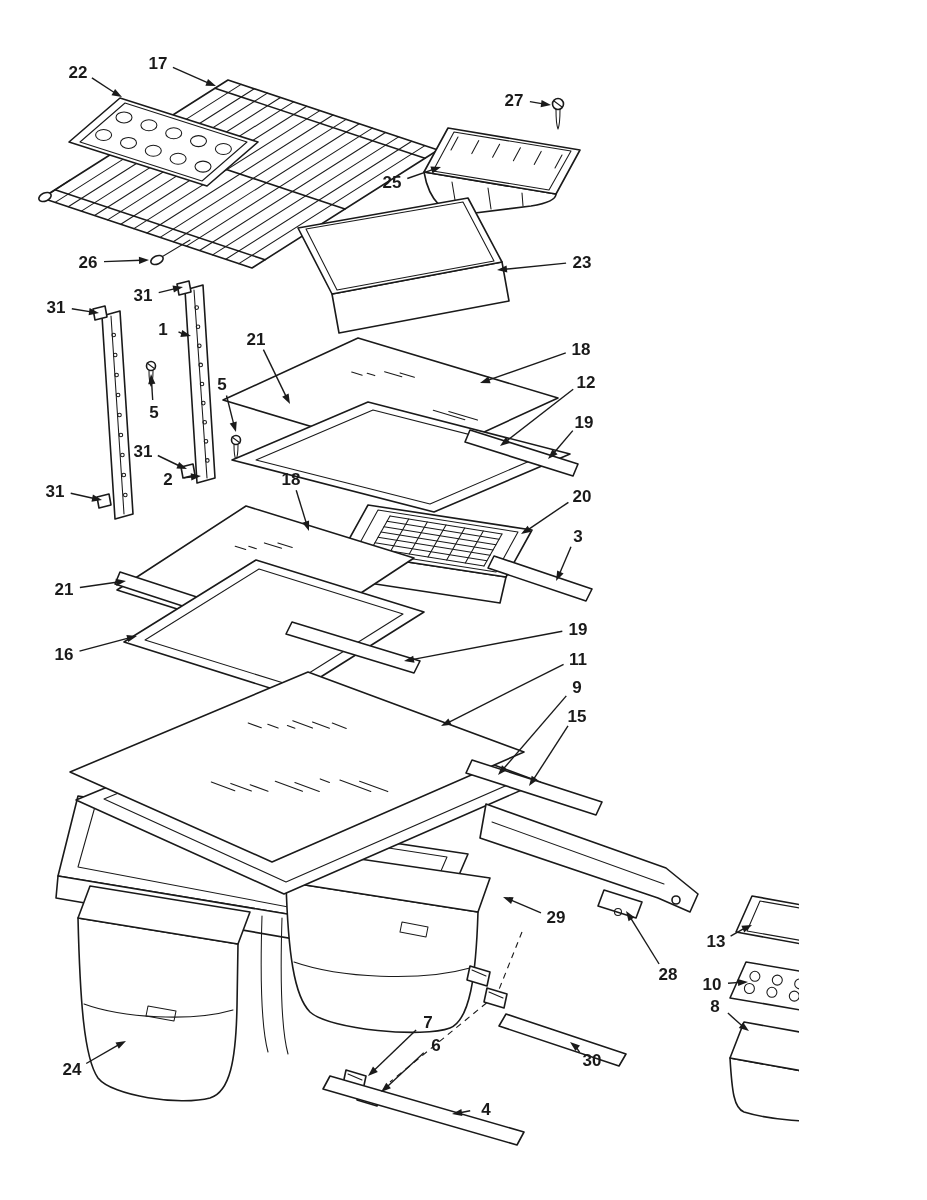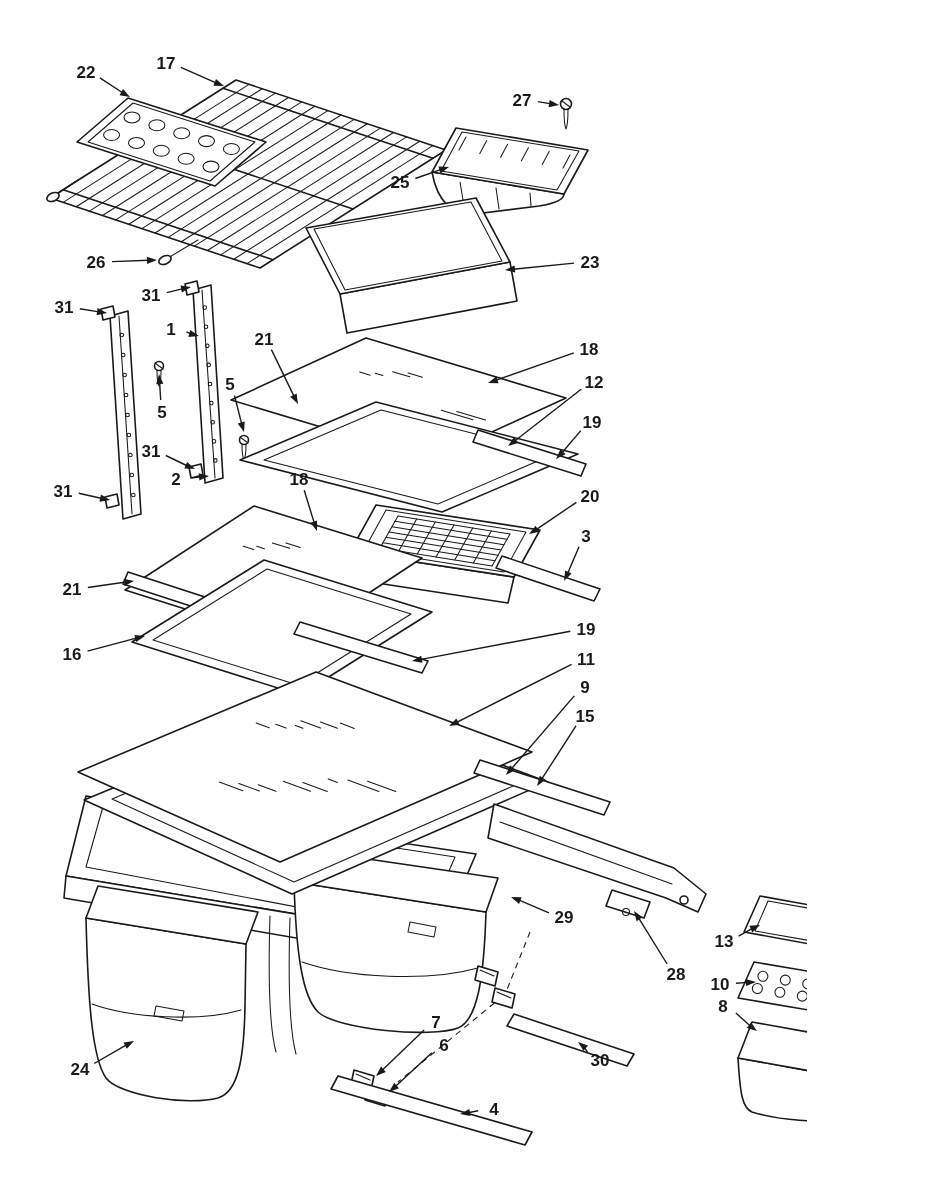--- a/index.html
+++ b/index.html
@@ -1,19 +1,19 @@
 <!DOCTYPE html>
 <html style="--ink: #1a1a1a; --bg: #ffffff;"><head>
 <meta charset="utf-8">
 <style>
   :root{ --ink:#1a1a1a; --bg:#ffffff; }
   html,body{margin:0;padding:0;background:var(--bg);}
   .stage{
     width:799px;height:1200px;position:relative;background:var(--bg);
-    font-family:"Liberation Sans", sans-serif;overflow:hidden;padding-left:8px;
+    font-family:"Liberation Sans", sans-serif;overflow:hidden;
   }
   svg{display:block}
   .ln{fill:none;stroke:var(--ink);stroke-width:1.6;stroke-linecap:round;stroke-linejoin:round}
   .wh{fill:#ffffff;stroke:var(--ink);stroke-width:1.6;stroke-linejoin:round;stroke-linecap:round}
   .t1{stroke-width:1.05}
   .dash{stroke-dasharray:6 5;fill:none;stroke:var(--ink);stroke-width:1.1}
   .leader{stroke:var(--ink);stroke-width:1.4;fill:none}
   .ah{fill:var(--ink);stroke:none}
   .callout-text{font:700 17px "Liberation Sans", sans-serif;fill:var(--ink)}
 </style>

